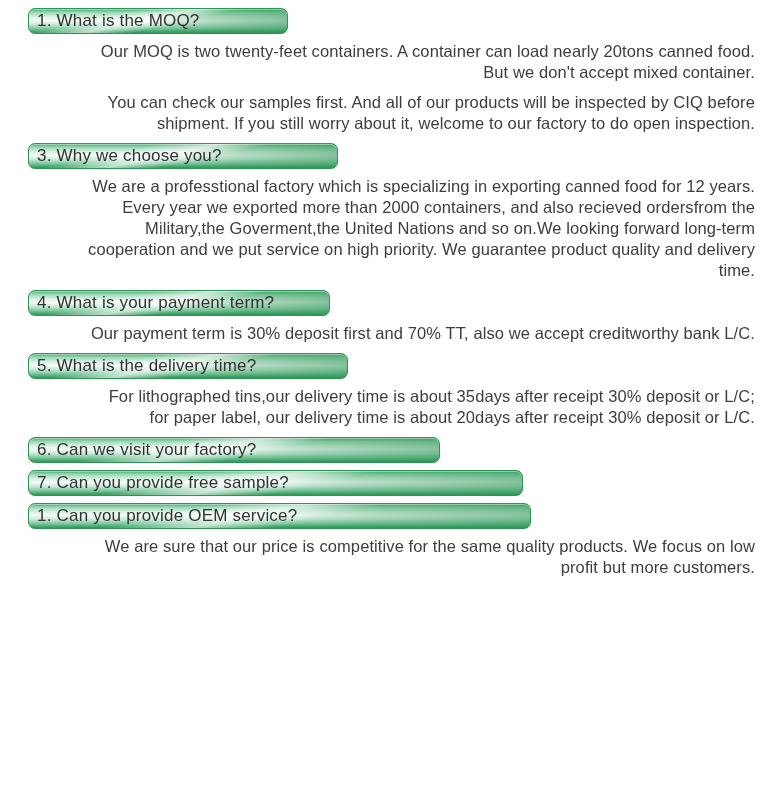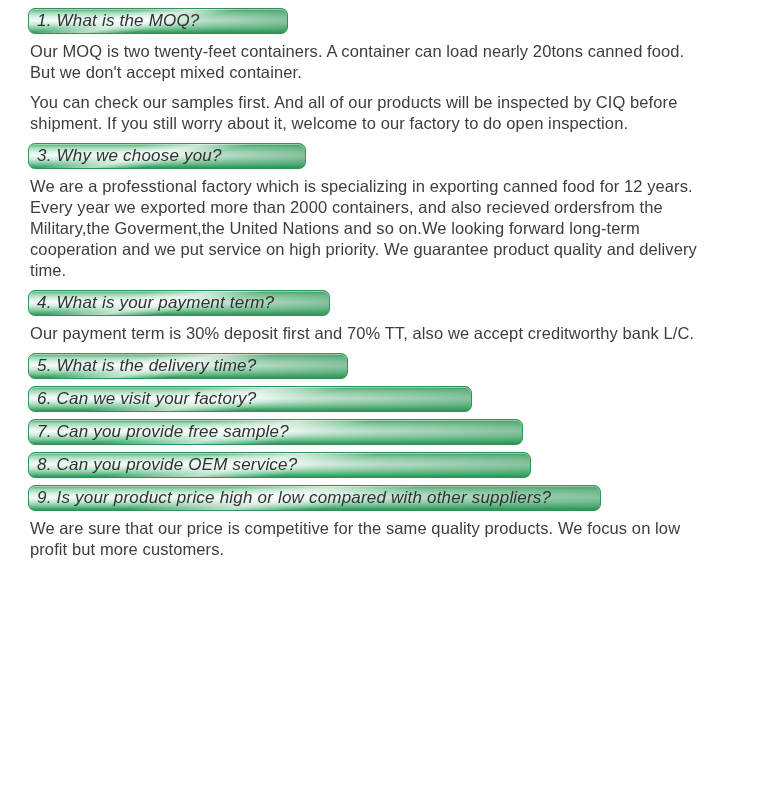--- a/index.html
+++ b/index.html
@@ -31,44 +31,44 @@
     align-items:center;
     padding:0 10px 1px 8px;
     margin:0 0 7px 0;
     background:
       linear-gradient(168deg, rgba(255,255,255,0) 30%, rgba(255,255,255,0.65) 45%, rgba(255,255,255,0) 58%),
       linear-gradient(100deg, rgba(46,147,85,0) 45%, rgba(46,147,85,0.30) 70%, rgba(46,147,85,0.55) 100%),
       linear-gradient(to bottom, #44aa6d 0%, #9ad8b4 14%, #ddf2e6 34%, #f4fbf7 48%, #c9ead8 64%, #7cc79c 82%, #3da467 95%, #2f9758 100%);
     box-shadow:inset 0 1px 0 rgba(255,255,255,0.45);
     overflow:hidden;
     white-space:nowrap;
-    font-style:italic;
   }
   .q1{width:260px}
   .q2{width:281px}
-  .q3{width:278px}
+  .q3{width:310px}
   .q4{width:302px}
   .q5{width:320px}
-  .q6{width:444px}
+  .q6{width:412px}
   .q7{width:495px}
   .q8{width:503px}
   .q9{width:573px}
   .q-text{
     font-size:17px;
     line-height:17px;
     color:var(--heading-text,#323232);
     letter-spacing:0.2px;
   }
   .answer{
     margin:0 0 9px 2px;
     font-size:16.5px;
     line-height:21px;
     letter-spacing:0.1px;
     white-space:pre-line;
     color:var(--body-text,#3d3d3d);
+    text-align:right;
   }
 </style>
 </head>
 <body>
 
 <div class="faq-page">
 
   <section class="faq-item">
     <div class="q-bar q1">
       <span class="q-text">1. What is the MOQ?</span>
@@ -97,41 +97,40 @@
     <div class="q-bar q4">
       <span class="q-text">4. What is your payment term?</span>
     </div>
     <p class="answer">Our payment term is 30% deposit first and 70% TT, also we accept creditworthy bank L/C.</p>
   </section>
 
   <section class="faq-item">
     <div class="q-bar q5">
       <span class="q-text">5. What is the delivery time?</span>
     </div>
+    <p class="answer">For lithographed tins,our delivery time is about 35days after receipt 30% deposit or L/C;
+for paper label, our delivery time is about 20days after receipt 30% deposit or L/C.</p>
   </section>
 
   <section class="faq-item">
     <div class="q-bar q6">
       <span class="q-text">6. Can we visit your factory?</span>
     </div>
   </section>
 
   <section class="faq-item">
     <div class="q-bar q7">
       <span class="q-text">7. Can you provide free sample?</span>
     </div>
   </section>
 
   <section class="faq-item">
     <div class="q-bar q8">
-      <span class="q-text">8. Can you provide OEM service?</span>
+      <span class="q-text">1. Can you provide OEM service?</span>
     </div>
   </section>
 
   <section class="faq-item">
-    <div class="q-bar q9">
-      <span class="q-text">9. Is your product price high or low compared with other suppliers?</span>
-    </div>
     <p class="answer">We are sure that our price is competitive for the same quality products. We focus on low
 profit but more customers.</p>
   </section>
 
 </div>
 
 </body></html>

